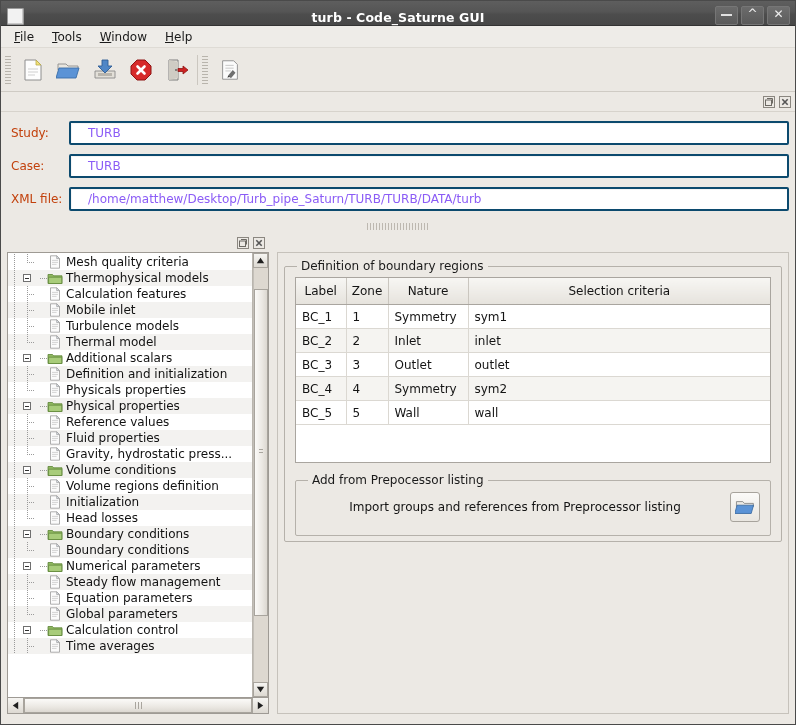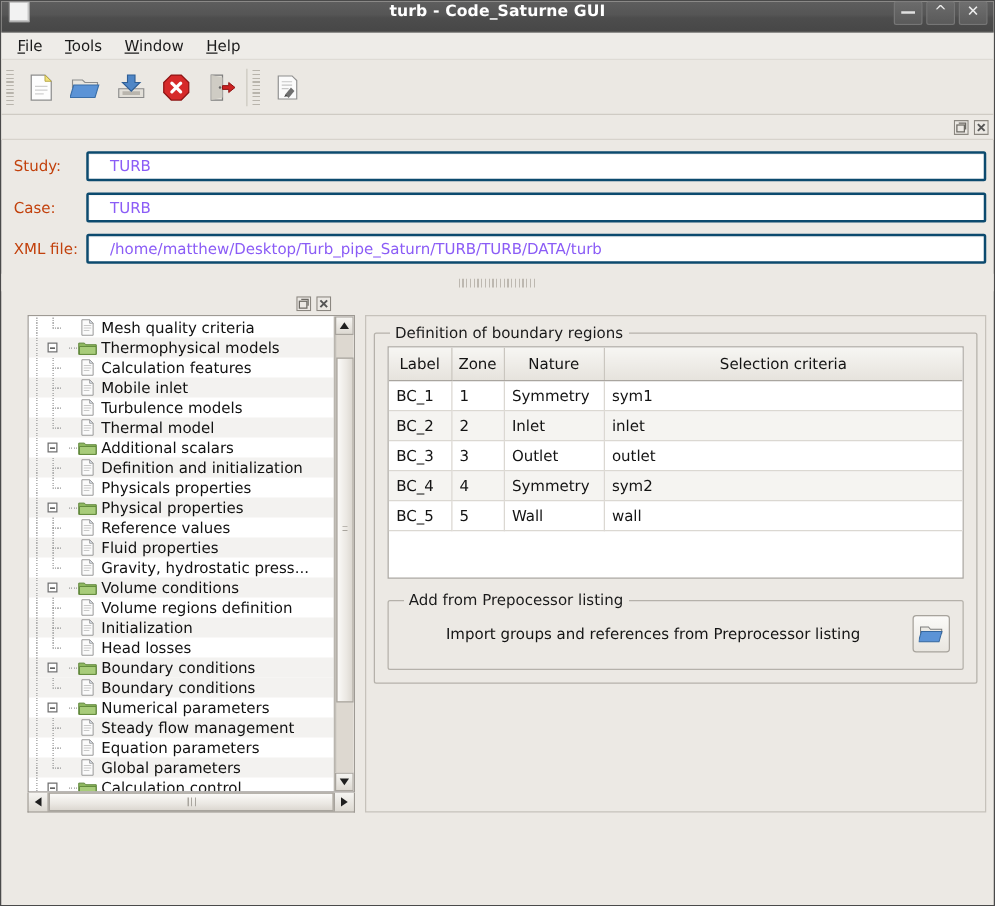--- a/index.html
+++ b/index.html
@@ -12,21 +12,21 @@
     -webkit-font-smoothing:antialiased;
   }
   .app{position:relative;width:796px;height:725px;box-sizing:border-box;
        border:1px solid #4a4a4a;background:#ece9e4;overflow:hidden;}
 
   
   .titlebar{
     height:25px;width:100%;box-sizing:border-box;
     background:linear-gradient(to bottom,#5e5e5e 0%,#555555 45%,#4d4d4d 55%,#474747 100%);
     border-bottom:1px solid #333;
-    display:flex;align-items:flex-start;position:relative;
+    display:flex;align-items:flex-end;position:relative;
   }
   .title-icon{
     width:15px;height:15px;margin-left:6px;
     background:#f2f2f2;border:1px solid #9a9a9a;border-radius:1px;
     box-shadow:inset -1px -1px 0 #c9c9c9;
   }
   .title-text{
     position:absolute;left:0;right:0;text-align:center;
     color:#ffffff;font-weight:bold;font-size:12.5px;
     letter-spacing:.1px;pointer-events:none;
@@ -77,21 +77,21 @@
     flex:1;height:24px;box-sizing:border-box;
     background:#ffffff;border:2px solid #0c4a6e;border-radius:2px;
     display:flex;align-items:center;padding:0 17px;font-size:12px;color:#8b5cf6;
     box-shadow:inset 1px 1px 0 rgba(0,0,0,.04);
   }
   .splitterh{height:14px;display:flex;align-items:center;justify-content:center;background:#ece9e4;}
   .splitterh .dots{width:62px;height:7px;
     background-image:repeating-linear-gradient(to right,#bdb8b0 0 1px,transparent 1px 3px);}
 
   
-  .main{display:flex;height:398px;padding:0 6px 0 6px;box-sizing:border-box;margin-left:15px;}
+  .main{display:flex;height:462px;padding:0 6px 0 6px;box-sizing:border-box;}
   .leftcol{width:262px;display:flex;flex-direction:column;}
   .vsplit{width:8px;}
   .rightcol{flex:1;display:flex;flex-direction:column;}
 
   
   .treewrap{
     flex:1;background:#ffffff;border:1px solid #9e9a94;
     position:relative;overflow:hidden;display:flex;
   }
   .treeview{flex:1;overflow:hidden;position:relative;padding-top:1px;background:#fff;}
@@ -140,21 +140,21 @@
           display:flex;align-items:center;justify-content:center;}
   .hthumb .grip3{width:7px;height:7px;
      background-image:repeating-linear-gradient(to right,#a9a59e 0 1px,transparent 1px 3px);}
 
   
   .rpanel{
     flex:1;background:#ece9e4;border:1px solid #c6c2bb;
     padding:6px;box-sizing:border-box;
   }
   fieldset.gb{
-    border:1px solid #b5b1aa;border-radius:2px;margin:0;padding:0 10px 10px 10px;
+    border:1px solid #b5b1aa;border-radius:2px;margin:0;padding:0 10px 5px 10px;
     background:transparent;
   }
   fieldset.gb > legend{font-size:12px;padding:0 4px;margin-left:2px;color:#1a1a1a;}
   .tablebox{
     background:#ffffff;border:1px solid #a9a59f;margin-top:4px;height:186px;box-sizing:border-box;
     overflow:hidden;
   }
   table.bc{width:100%;border-collapse:collapse;font-size:12px;table-layout:fixed;}
   table.bc th{
     background:linear-gradient(to bottom,#f7f6f3,#e6e3dd);

